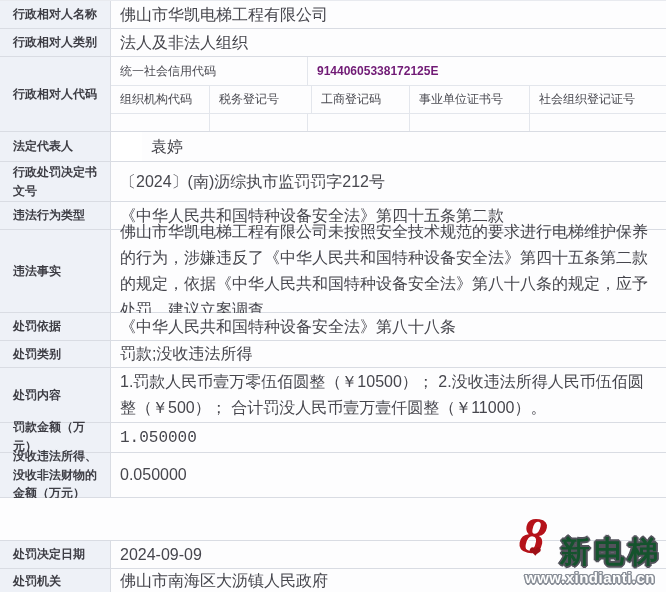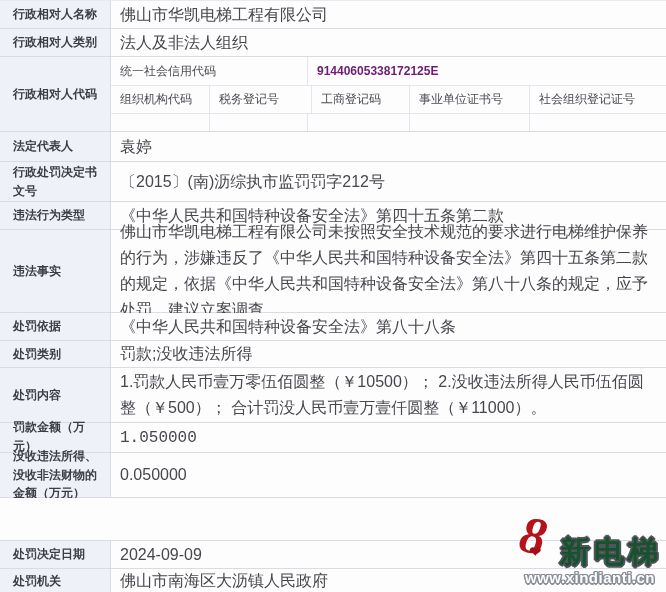--- a/index.html
+++ b/index.html
@@ -18,21 +18,21 @@
     border-top: 1px solid #e8eaef;
   }
   .row {
     display: flex;
     width: 100%;
     border-bottom: 1px solid #d9dce3;
   }
   .r1  { height: 28px; }
   .r2  { height: 28px; }
   .r3  { height: 75px; }
-  .r4  { height: 30px; }
+  .r4  { height: 30px; gap: 31px; }
   .r5  { height: 40px; }
   .r6  { height: 28px; }
   .r7  { height: 83px; }
   .r8  { height: 28px; }
   .r9  { height: 27px; }
   .r10 { height: 55px; }
   .r11 { height: 30px; font-family: Liberation Mono, monospace; }
   .r12 { height: 45px; }
   .r13 { height: 43px; }
   .r14 { height: 28px; text-align: right; }
@@ -187,21 +187,21 @@
     </div>
   </div>
 
   <div class="row r4">
     <div class="label-cell">法定代表人</div>
     <div class="value-cell">袁婷</div>
   </div>
 
   <div class="row r5">
     <div class="label-cell">行政处罚决定书文号</div>
-    <div class="value-cell">〔2015〕(南)沥综执市监罚罚字212号</div>
+    <div class="value-cell">〔2024〕(南)沥综执市监罚罚字212号</div>
   </div>
 
   <div class="row r6">
     <div class="label-cell">违法行为类型</div>
     <div class="value-cell">《中华人民共和国特种设备安全法》第四十五条第二款</div>
   </div>
 
   <div class="row r7">
     <div class="label-cell">违法事实</div>
     <div class="value-cell">佛山市华凯电梯工程有限公司未按照安全技术规范的要求进行电梯维护保养的行为，涉嫌违反了《中华人民共和国特种设备安全法》第四十五条第二款的规定，依据《中华人民共和国特种设备安全法》第八十八条的规定，应予处罚，建议立案调查。</div>

